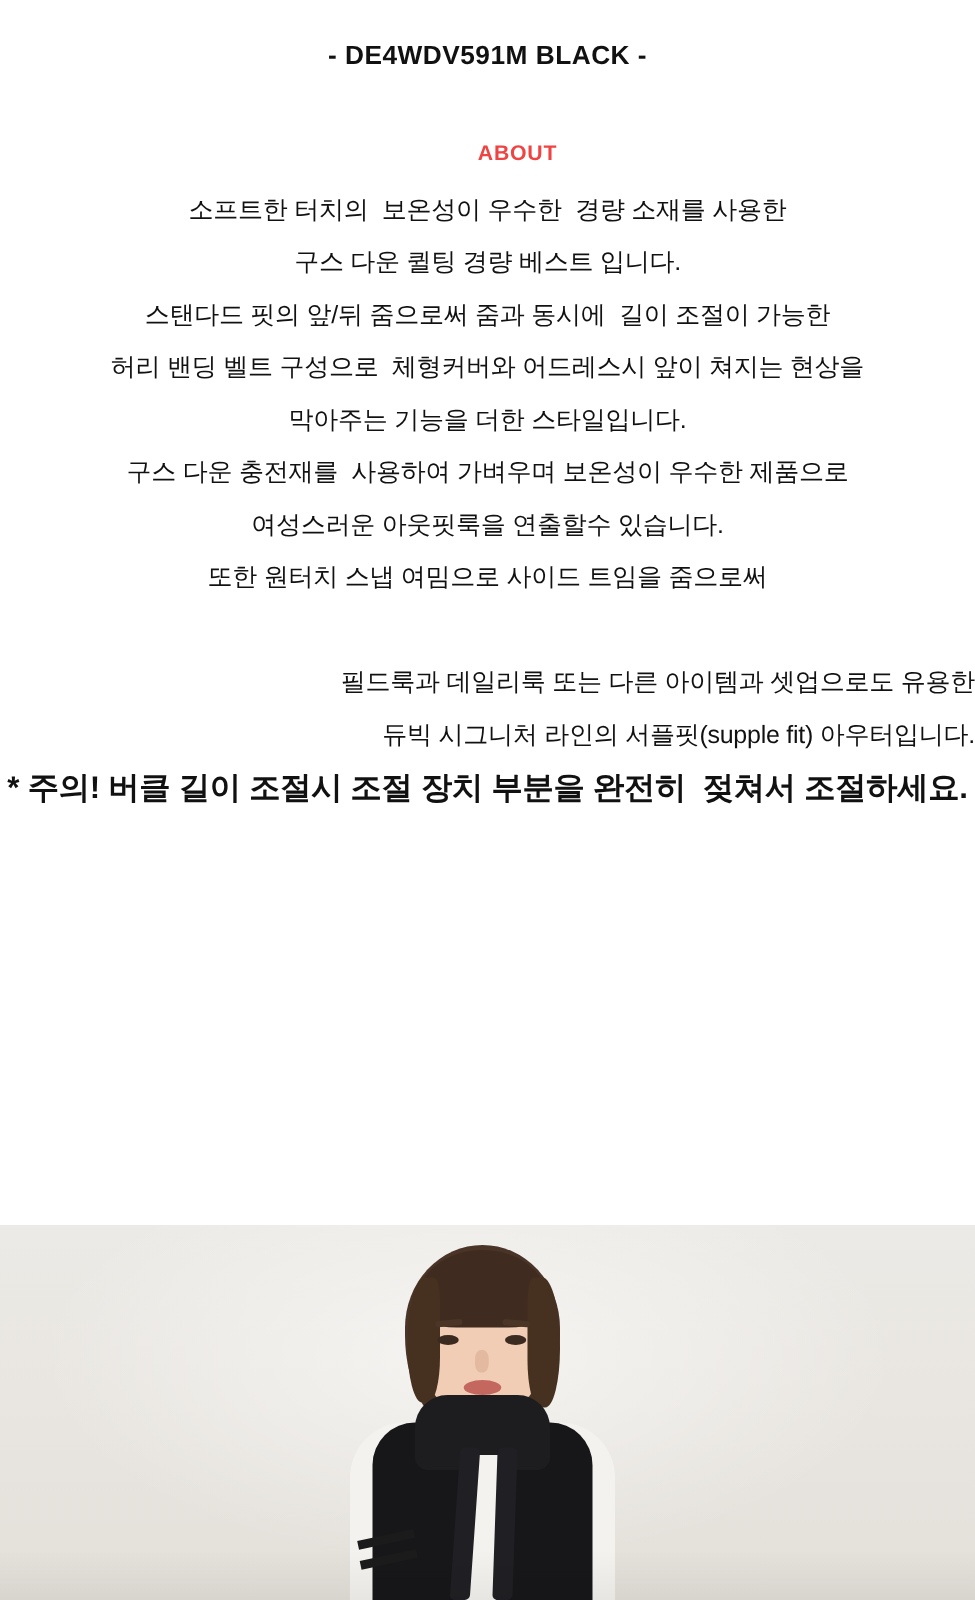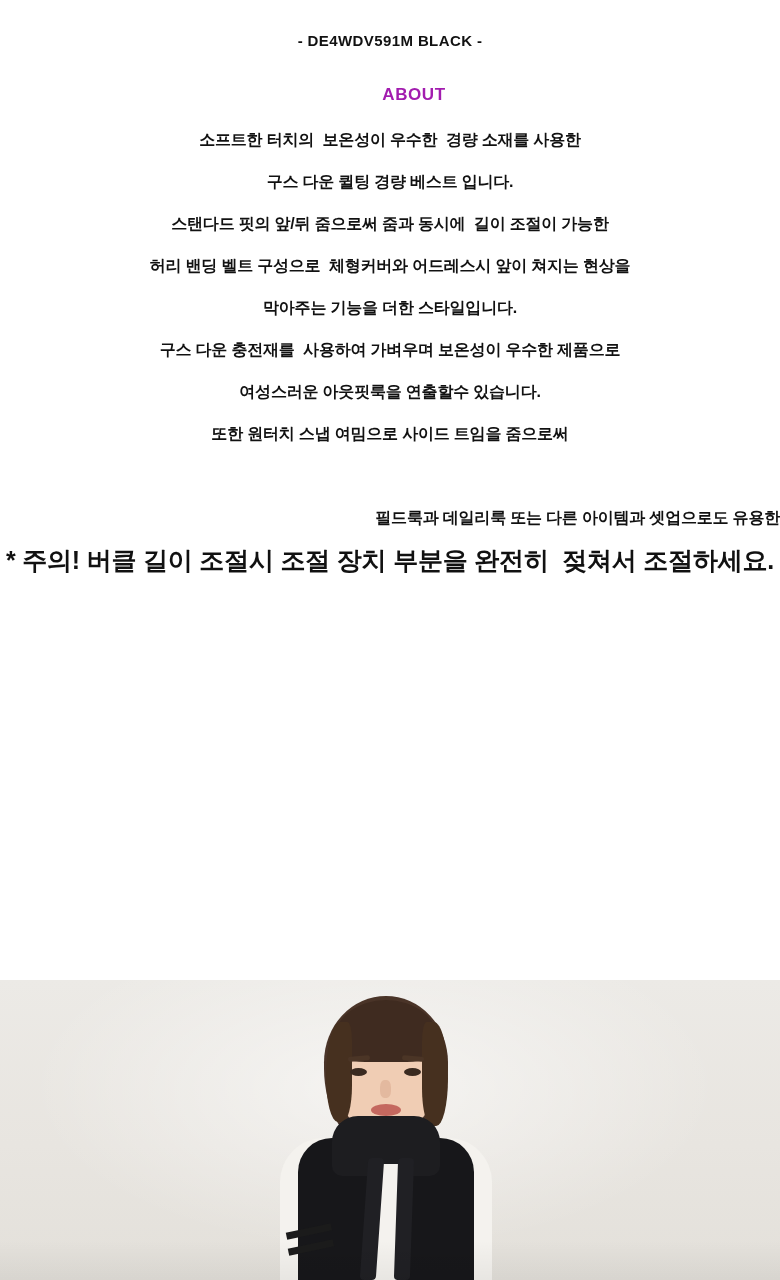--- a/index.html
+++ b/index.html
@@ -24,40 +24,40 @@
     position: absolute;
     top: 0;
     left: 0;
     width: 780px;
     height: 980px;
     background: #ffffff;
     text-align: center;
   }
   .product-title {
     margin-top: 30px;
-    font-size: 15px;
+    font-size: 21px;
     font-weight: bold;
     letter-spacing: 0.4px;
     color: #111111;
     line-height: 1.4;
   }
   .about-heading {
-    margin-top: 34px;
+    margin-top: 54px;
     font-size: 17px;
     font-weight: bold;
     letter-spacing: 0.6px;
-    color: #a21caf;
+    color: #ef4444;
     padding-left: 48px;
   }
   .desc {
     margin-top: 14px;
   }
   .desc-line {
-    font-size: 16px;
-    font-weight: bold;
+    font-size: 20px;
+    font-weight: normal;
     line-height: 42px;
     color: #111111;
     letter-spacing: -0.2px;
     white-space: pre;
   }
   .desc-line.spacer {
     line-height: 42px;
     height: 42px;
   }
   .desc2 {
@@ -304,20 +304,21 @@
       <div class="desc-line">막아주는 기능을 더한 스타일입니다.</div>
       <div class="desc-line">구스 다운 충전재를  사용하여 가벼우며 보온성이 우수한 제품으로</div>
       <div class="desc-line">여성스러운 아웃핏룩을 연출할수 있습니다.</div>
       <div class="desc-line">또한 원터치 스냅 여밈으로 사이드 트임을 줌으로써</div>
     </div>
 
     <div class="desc-line spacer">&nbsp;</div>
 
     <div class="desc2">
       <div class="desc-line">필드룩과 데일리룩 또는 다른 아이템과 셋업으로도 유용한</div>
+      <div class="desc-line">듀빅 시그니처 라인의 서플핏(supple fit) 아우터입니다.</div>
     </div>
 
     <div class="note-line">* 주의! 버클 길이 조절시 조절 장치 부분을 완전히  젖쳐서 조절하세요.</div>
 
   </div>
 
   <div class="photo">
     <div class="bg-wall"></div>
     <div class="bg-vignette"></div>
 

